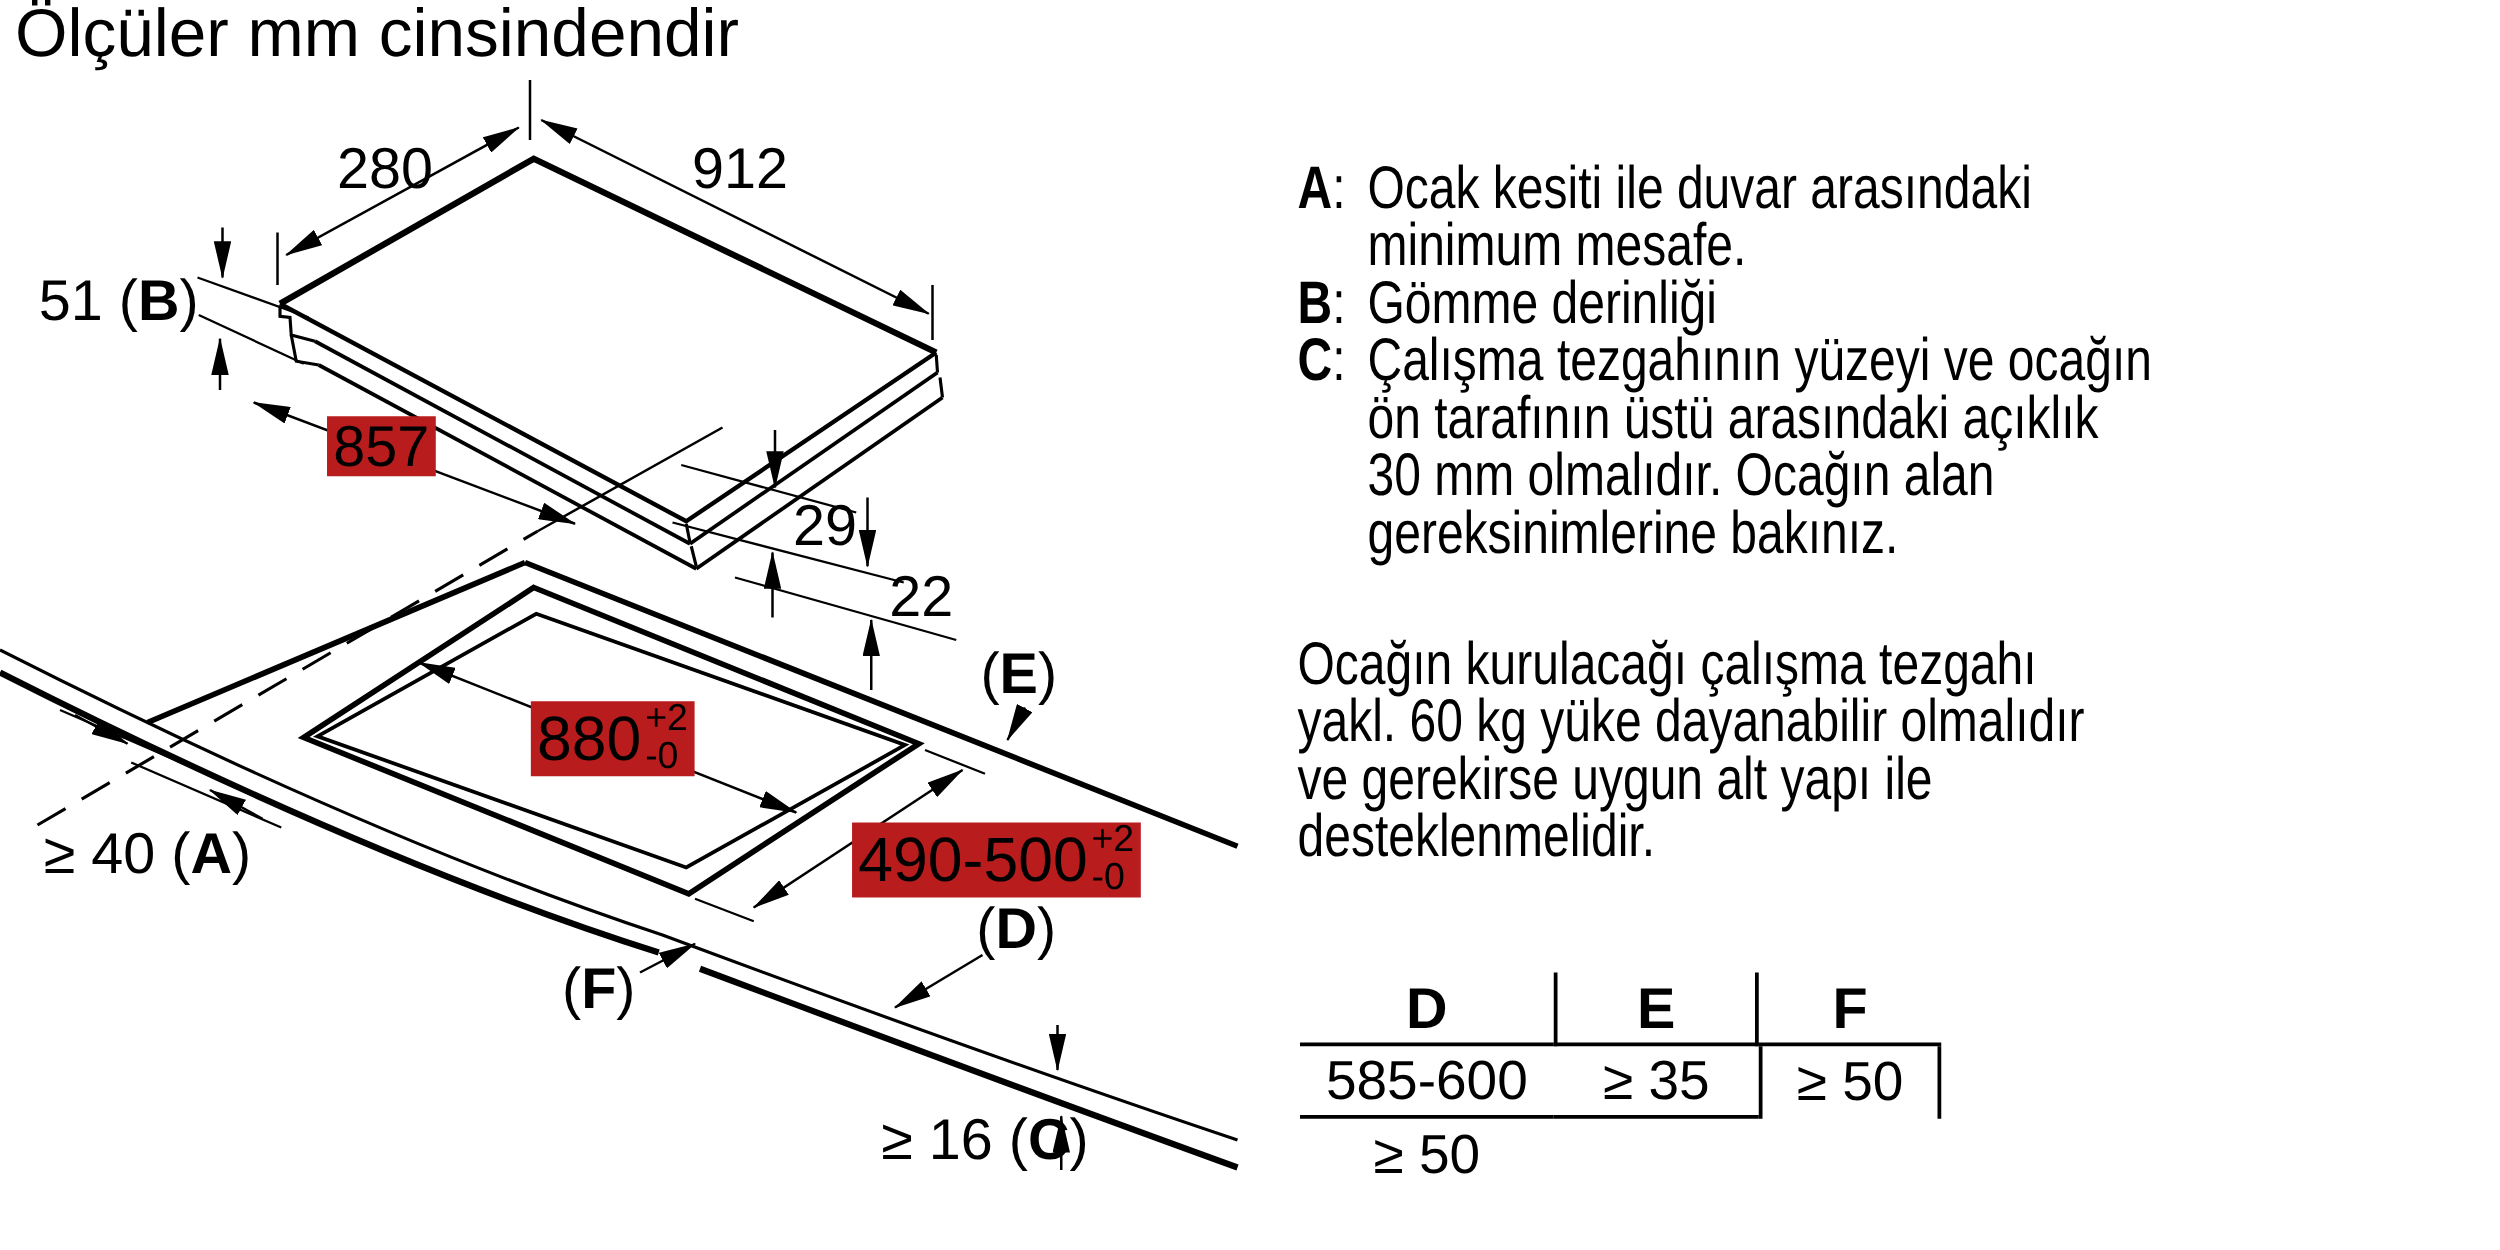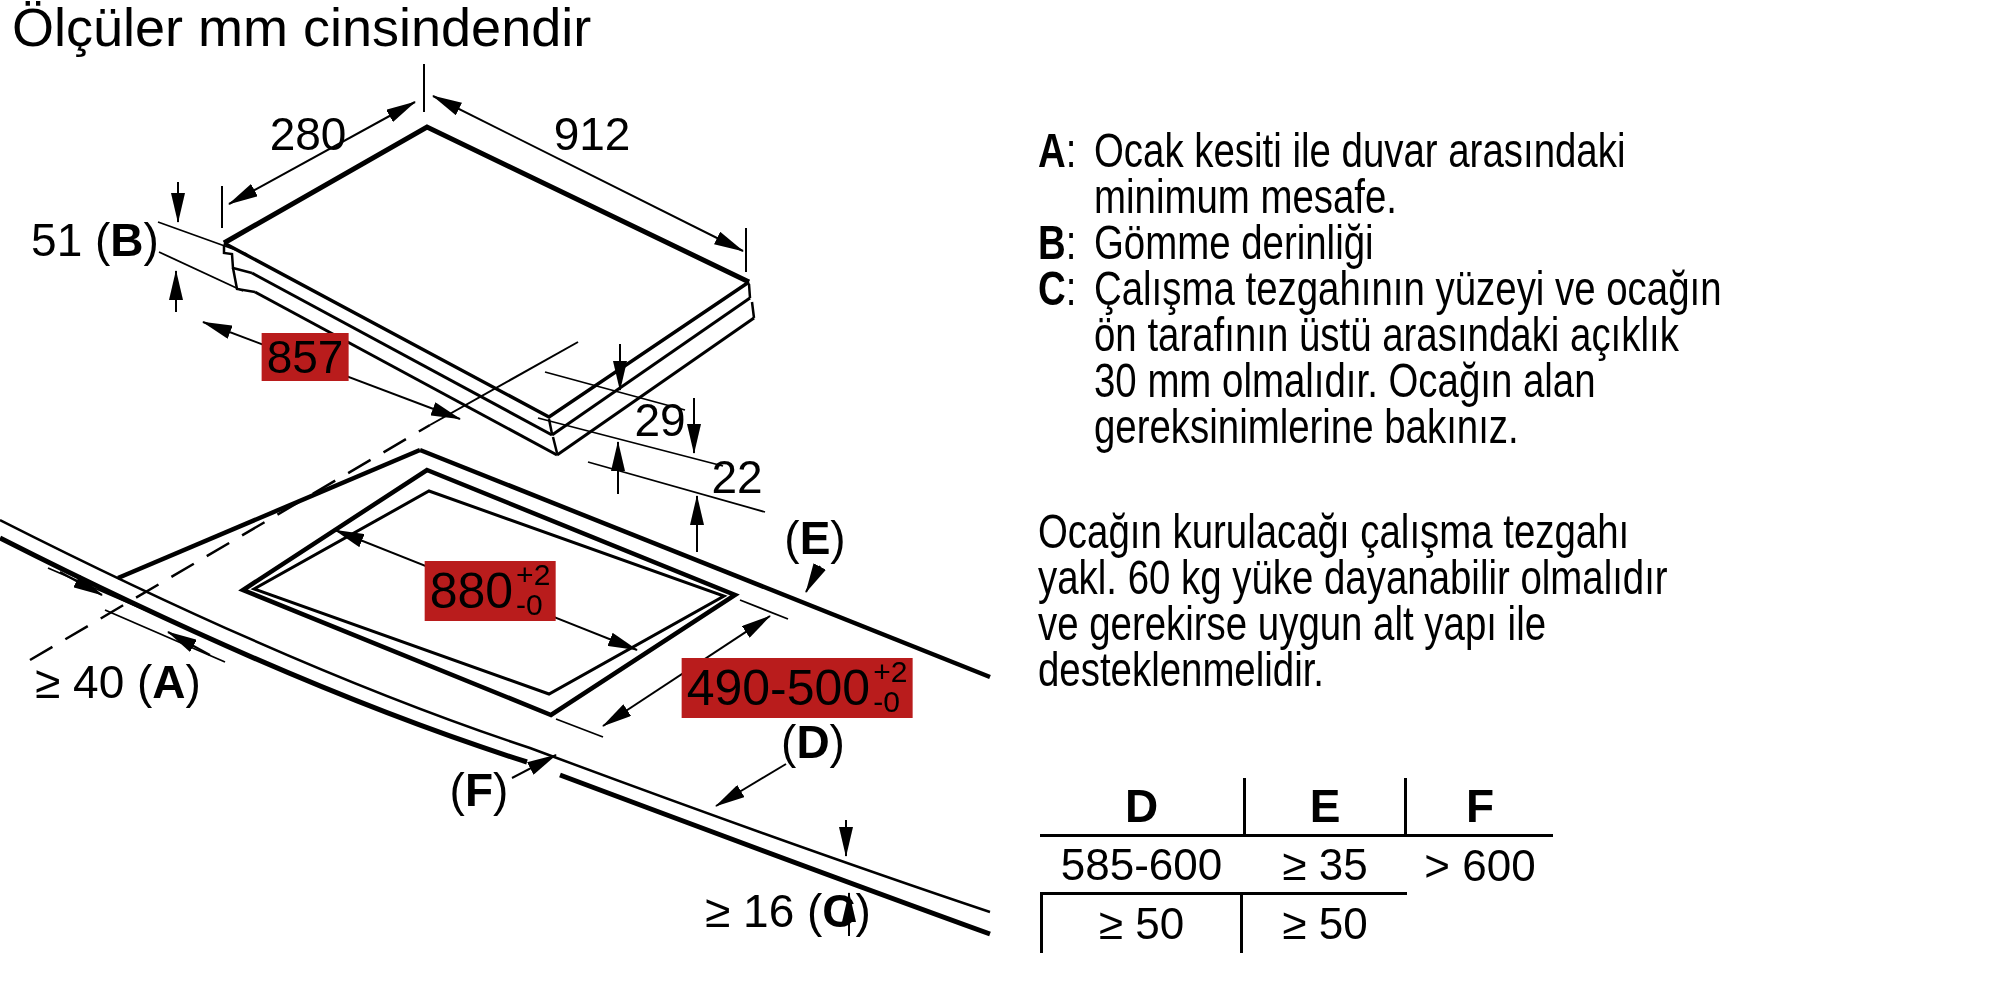--- a/index.html
+++ b/index.html
@@ -168,18 +168,17 @@
   </div>
 
   <div id="spec-table">
     <div class="cell hdr hline">D</div>
     <div class="cell hdr hline ecol">E</div>
     <div class="cell hdr hline">F</div>
 
     <div class="cell hline">585-600</div>
     <div class="cell hline">≥ 35</div>
 
-    <div class="cell">&gt; 600</div>
     <div class="cell ecol">≥ 50</div>
     <div class="cell">≥ 50</div>
   </div>
 
 </div>
 
 </body></html>

